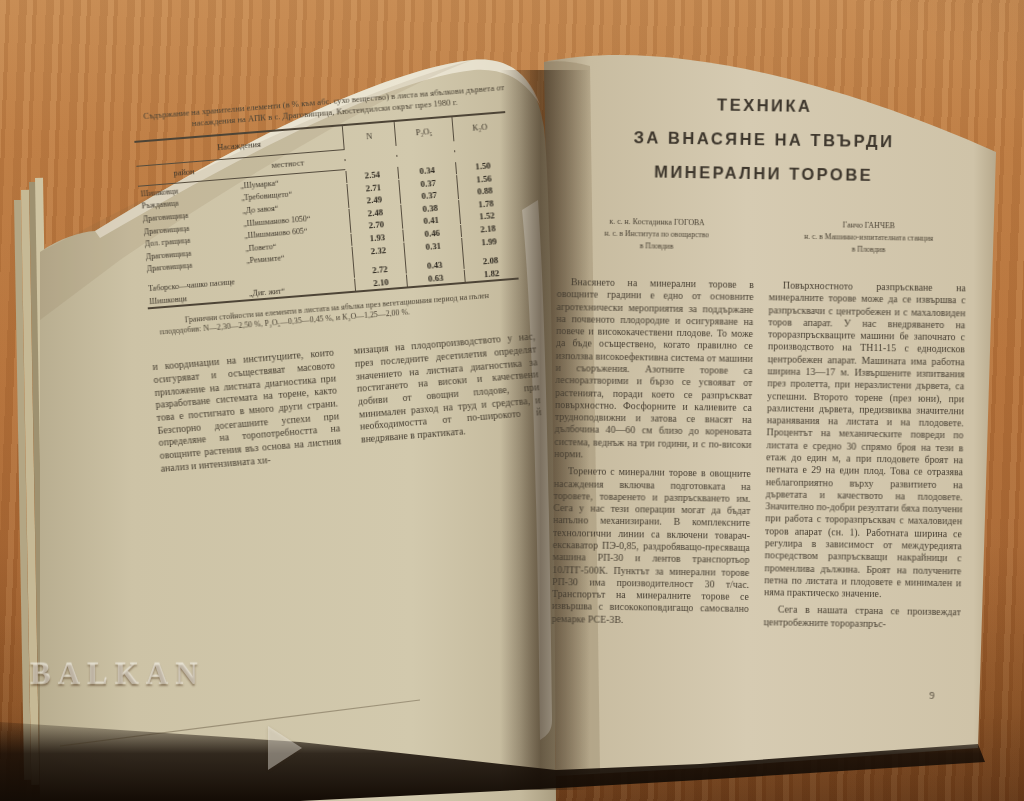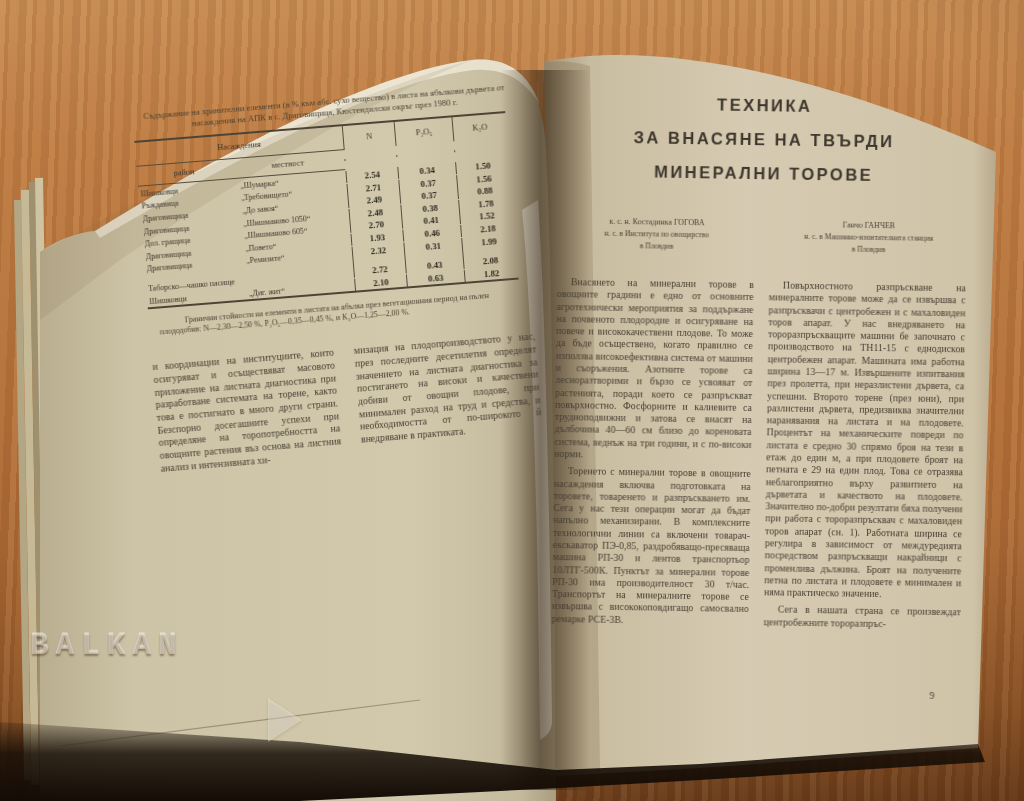--- a/index.html
+++ b/index.html
@@ -58,21 +58,21 @@
     font-weight:bold;color:#3d362c;font-size:16.5px;letter-spacing:2.5px;line-height:2.05;}
   .authors{margin-top:28px;display:flex;justify-content:space-between;}
   .author{width:198px;text-align:center;font-size:7.6px;line-height:1.5;color:#4a4234;}
   .author .a-name{font-size:7.9px;}
   .rp-cols{margin-top:26px;display:flex;gap:15px;}
   .rp-col{width:197px;font-size:9.9px;line-height:1.24;text-align:justify;color:#453d30;}
   .rp-col p{margin:0 0 5px 0;text-indent:14px;}
   .pagenum{position:absolute;right:26px;top:598px;font-size:10px;color:#4a4234;}
 
   
-  .wm{position:absolute;left:6px;top:632px;font-family:Liberation Mono, monospace;
+  .wm{position:absolute;left:6px;top:660px;font-family:Liberation Serif, serif;
     color:rgba(245,242,235,.42);
     text-shadow:0 1.5px 2px rgba(70,45,20,.45), 0 -1px 1px rgba(255,255,255,.30);}
   .wm-1{font-weight:bold;font-size:31px;letter-spacing:7px;margin-left:24px;line-height:.9;}
   .wm-2{font-weight:bold;font-size:68px;letter-spacing:2px;line-height:1.0;margin-top:-6px;}
   .wm-3{font-weight:bold;font-size:38px;letter-spacing:4px;line-height:.8;margin-left:4px;}
   .wm-arrow{position:absolute;left:262px;top:66px;width:0;height:0;
     border-left:34px solid rgba(245,242,235,.40);border-top:22px solid transparent;border-bottom:22px solid transparent;
     filter:drop-shadow(0 1.5px 1.5px rgba(70,45,20,.4));}
 </style>
 </head>

